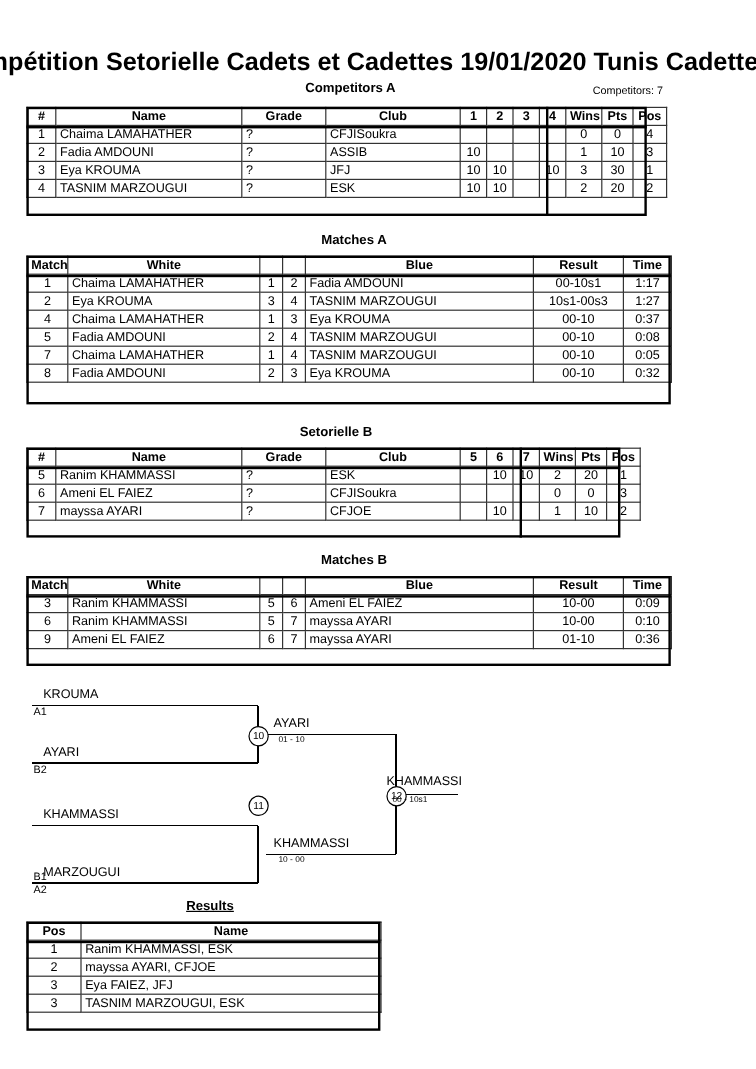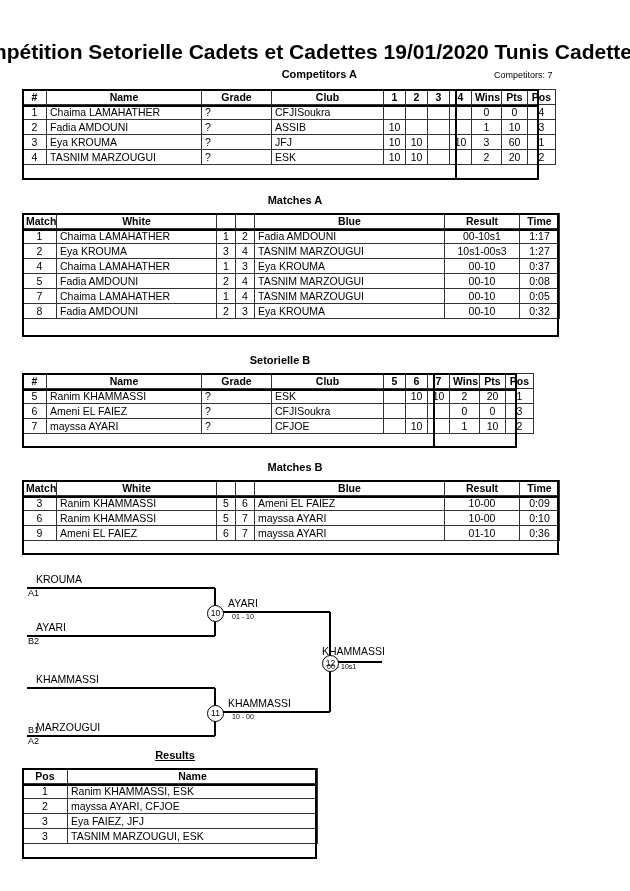--- a/index.html
+++ b/index.html
@@ -133,21 +133,21 @@
   }
 </style>
 </head>
 <body>
 
 <div class="title-bar">
   <div class="title-text">Compétition Setorielle Cadets et Cadettes  19/01/2020  Tunis   Cadettes +70</div>
 </div>
 <div class="competitors-count">Competitors: 7</div>
 
-<div class="section-heading" style="top:68px;left:197px;width:160px;text-align:right;">Competitors A</div>
+<div class="section-heading" style="top:68px;left:212px;width:160px;">Competitors A</div>
 
 <table class="grid" id="tbl-pool-a" style="top:89px;left:22px;width:517px;">
   <colgroup>
     <col style="width:24px">
       <col style="width:155px">
       <col style="width:70px">
       <col style="width:112px">
     <col style="width:22px">
       <col style="width:22px">
       <col style="width:22px">
@@ -201,21 +201,21 @@
     <tr>
       <td class="c">3</td>
       <td class="l">Eya KROUMA</td>
       <td class="l">?</td>
       <td class="l">JFJ</td>
       <td class="c">10</td>
       <td class="c">10</td>
       <td class="c"></td>
       <td class="c">10</td>
       <td class="c">3</td>
-      <td class="c">60</td>
+      <td class="c">30</td>
       <td class="c">1</td>
     </tr>
     <tr>
       <td class="c">4</td>
       <td class="l">TASNIM MARZOUGUI</td>
       <td class="l">?</td>
       <td class="l">ESK</td>
       <td class="c">10</td>
       <td class="c">10</td>
       <td class="c"></td>
@@ -471,21 +471,21 @@
 <div class="bk-name" style="top:673px;left:36px;">KHAMMASSI</div>
 <div class="bk-seed" style="top:688px;left:28px;margin-top:37px;">B1</div>
 
 <div class="bk-name" style="top:721px;left:36px;">MARZOUGUI</div>
 <div class="bk-seed" style="top:736px;left:28px;text-align:center;">A2</div>
 
 <div class="bk-num" style="top:605px;left:207px;">10</div>
 <div class="bk-name" style="top:597px;left:228px;">AYARI</div>
 <div class="bk-score" style="top:613px;left:232px;">01 - 10</div>
 
-<div class="bk-num" style="top:705px;left:207px;text-align:center;">11</div>
+<div class="bk-num" style="top:663px;left:207px;text-align:center;">11</div>
 <div class="bk-name" style="top:697px;left:228px;">KHAMMASSI</div>
 <div class="bk-score" style="top:713px;left:232px;">10 - 00</div>
 
 <div class="bk-num" style="top:655px;left:322px;">12</div>
 <div class="bk-name" style="top:645px;left:322px;">KHAMMASSI</div>
 <div class="bk-score" style="top:663px;left:327px;">00 - 10s1</div>
 
 <div class="section-heading" style="top:749px;left:95px;width:160px;text-decoration:underline;">Results</div>
 
 <table class="grid" id="tbl-results" style="top:768px;left:22px;width:295px;">

